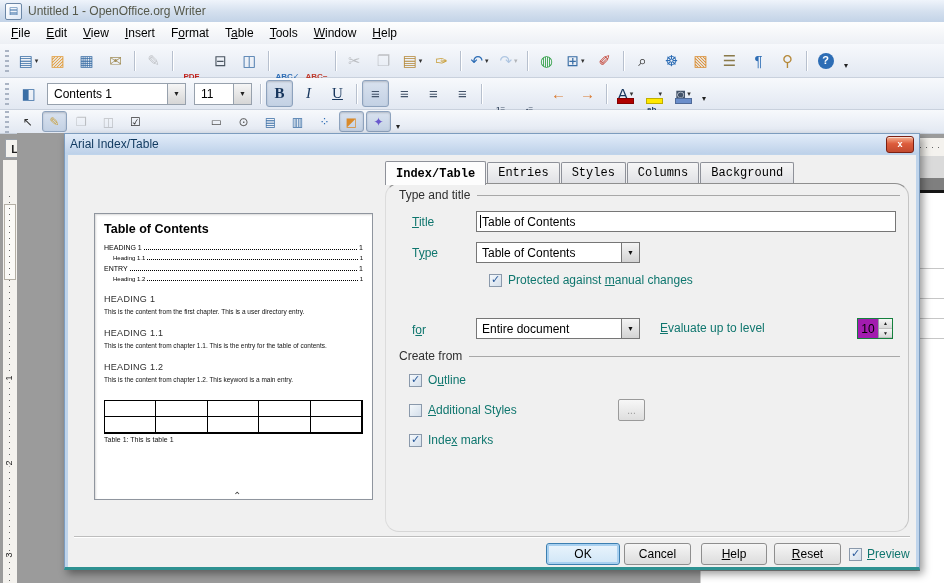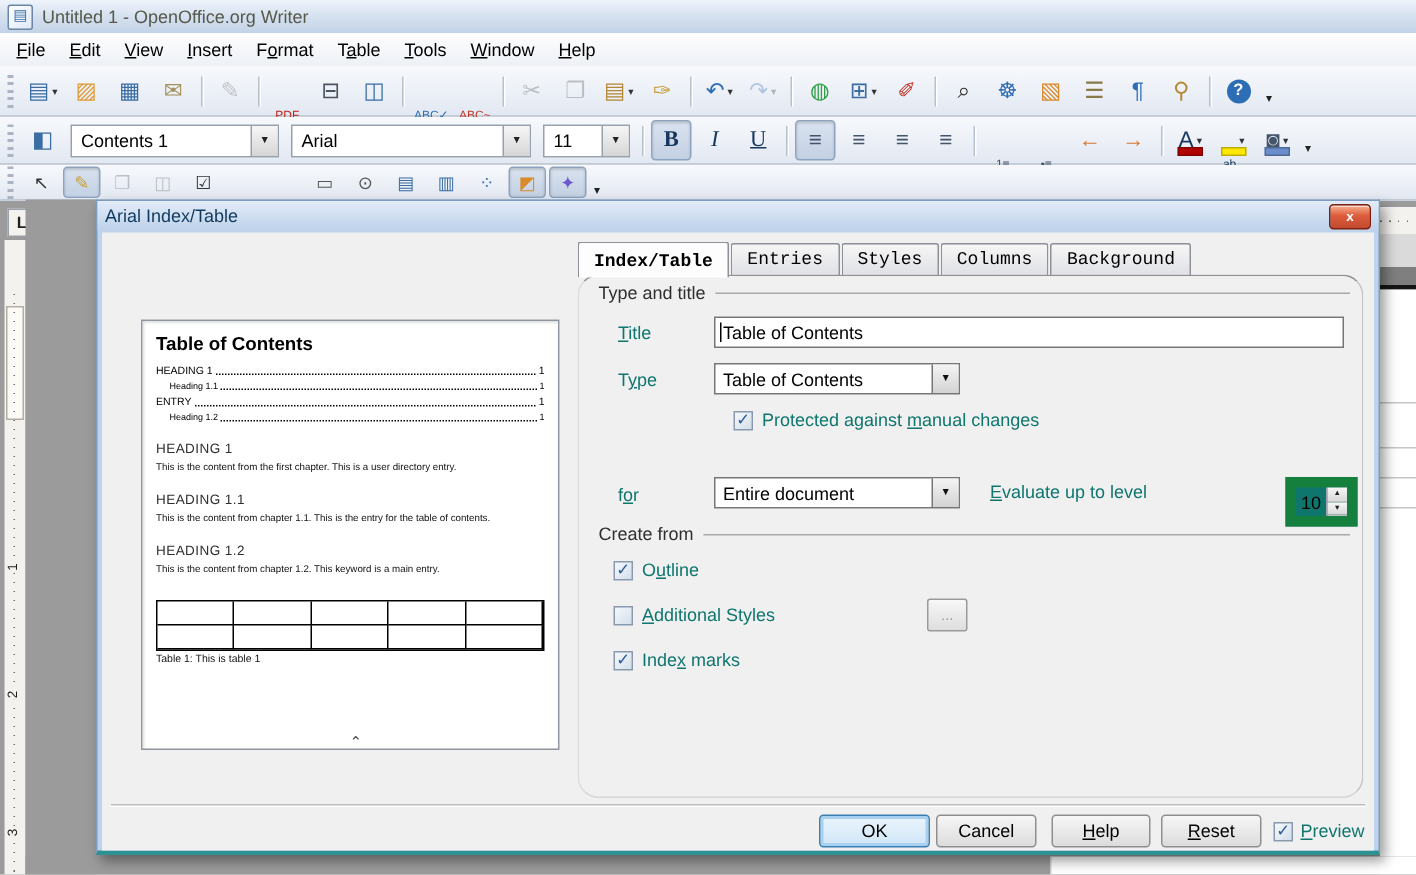--- a/index.html
+++ b/index.html
@@ -26,21 +26,21 @@
   #tb3{top:110px;height:23px;padding-left:3px;}
   .grip{width:4px;height:22px;margin:0 5px 0 2px;
     background:repeating-linear-gradient(to bottom,#aab4c4 0 2px,transparent 2px 5px);}
   .tbtn{min-width:25px;height:25px;display:inline-flex;align-items:center;justify-content:center;
     margin:0 1px;border:1px solid transparent;border-radius:3px;font-size:15px;position:relative;cursor:default;}
   #tb3 .tbtn{min-width:23px;height:19px;font-size:12px;}
   .tbtn.pressed{background:linear-gradient(#d9e2ef,#c3d1e4);border-color:#8da2bd;
     box-shadow:inset 0 1px 2px rgba(0,0,0,.18);}
   .tbtn.disabled{opacity:.32;}
   .tbtn .g{line-height:1;}
-  .tbtn.badge .g{font-size:8px;font-weight:normal;letter-spacing:0;margin-top:32px;}
+  .tbtn.badge .g{font-size:8px;font-weight:bold;letter-spacing:0;margin-top:32px;}
   .tbtn.circle .g{background:#2d6db5;color:#fff;border-radius:50%;width:16px;height:16px;
     display:inline-flex;align-items:center;justify-content:center;font-size:11px;font-weight:bold;}
   .tbtn .dd{font-size:7px;color:#333;margin-left:2px;}
   .tbtn .bar{position:absolute;left:4px;right:4px;bottom:2px;height:4px;border:1px solid rgba(0,0,0,.25);}
   .tb-sep{width:1px;height:20px;background:#b7c0ce;box-shadow:1px 0 0 #fff;margin:0 4px;}
   .tb-more{font-size:8px;color:#222;margin:10px 2px 0 4px;cursor:default;}
   .combo{height:20px;background:#fff;border:1px solid #97a1ad;display:flex;align-items:center;margin:0 4px;}
   .combo .val{padding:0 6px;flex:1;white-space:nowrap;overflow:hidden;}
   .combo .cbtn{width:17px;height:100%;border-left:1px solid #97a1ad;
     background:linear-gradient(#f6f6f6,#d6d6d6);display:flex;align-items:center;justify-content:center;
@@ -110,21 +110,21 @@
     display:flex;align-items:center;padding:0 3px;}
   .caret{width:1px;height:13px;background:#000;margin-right:1px;}
   .dcombo{position:absolute;height:19px;background:#fff;border:1px solid #767676;display:flex;align-items:center;}
   .dcombo .val{flex:1;padding:0 5px;white-space:nowrap;}
   .dcombo .cbtn{width:17px;align-self:stretch;border-left:1px solid #767676;
     background:linear-gradient(#f4f4f4,#d3d3d3);display:flex;align-items:center;justify-content:center;font-size:7px;color:#111;}
   .cb-row{position:absolute;display:flex;align-items:center;gap:6px;}
   .cb{width:13px;height:13px;box-sizing:border-box;border:1px solid #8a99ab;
     background:linear-gradient(135deg,#f4f8fb,#d4dfeb);display:inline-flex;align-items:center;justify-content:center;}
   .cb.on::after{content:"✓";color:#2b5a9b;font-size:11px;font-weight:bold;margin-top:-2px;}
-  .spin{position:absolute;width:34px;height:19px;border:7px solid #15803d;background:#0f766e;display:flex;}
+  .spin{position:absolute;width:34px;height:19px;border:1px solid #15803d;background:#a21caf;display:flex;}
   .spin .sval{flex:1;display:flex;align-items:center;justify-content:center;}
   .spin .sbtns{width:13px;display:flex;flex-direction:column;border-left:1px solid #9aa1a9;}
   .spin .sbtns span{flex:1;font-size:5px;display:flex;align-items:center;justify-content:center;
     background:linear-gradient(#f6f6f6,#d9d9d9);color:#222;border-bottom:1px solid #c0c0c0;}
   .mini-btn{position:absolute;width:25px;height:20px;border:1px solid #9a9a9a;border-radius:2px;
     background:linear-gradient(#f7f7f7,#dedede);color:#9b9b9b;font-size:10px;
     display:flex;align-items:center;justify-content:center;}
 
   
   #dlg-sep{position:absolute;left:6px;right:6px;top:381px;height:1px;background:#bdbdbd;box-shadow:0 1px 0 #fff;}
@@ -256,24 +256,20 @@
   <span class="grip"></span>
   <span id="tb2-lead" style="display:flex;align-items:center;">
       <span class="tbtn">
         <span class="g" style="color: rgb(58, 110, 165);">◧</span>
       </span>
     </span>
   <span class="combo" style="width:137px">
     <span class="val">Contents 1</span>
     <span class="cbtn">▼</span>
   </span>
-  <span class="combo" style="width:158px">
-    <span class="val">Arial</span>
-    <span class="cbtn">▼</span>
-  </span>
   <span class="combo" style="width:56px">
     <span class="val">11</span>
     <span class="cbtn">▼</span>
   </span>
   <span class="tb-sep"></span>
   <span id="tb2-items" style="display:flex;align-items:center;">
       <span class="tbtn pressed">
         <span class="g" style="color: rgb(23, 54, 93); font-family: &quot;Liberation Serif&quot;, &quot;DejaVu Serif&quot;, serif; font-weight: bold;">B</span>
       </span>
       <span class="tbtn">

